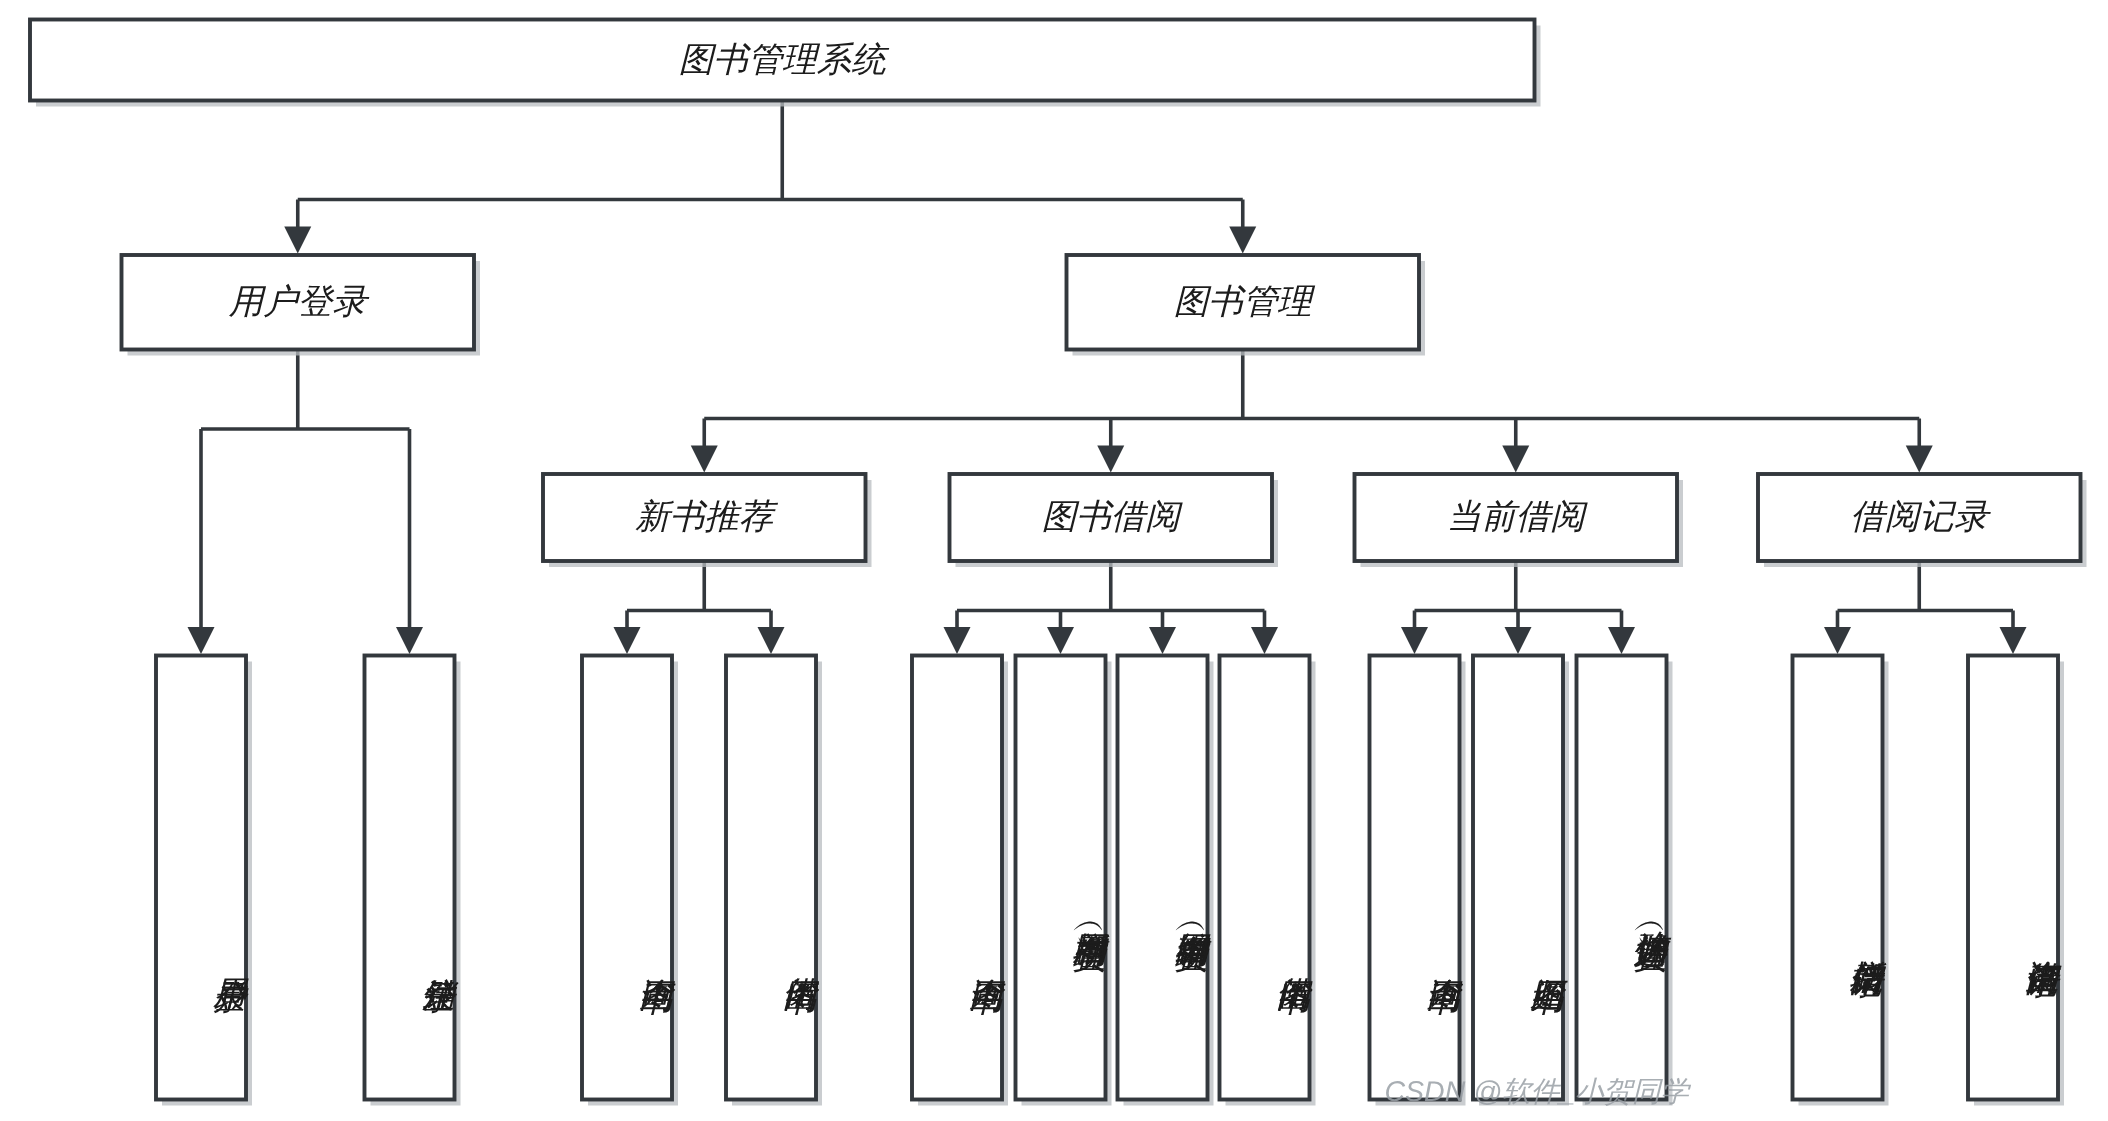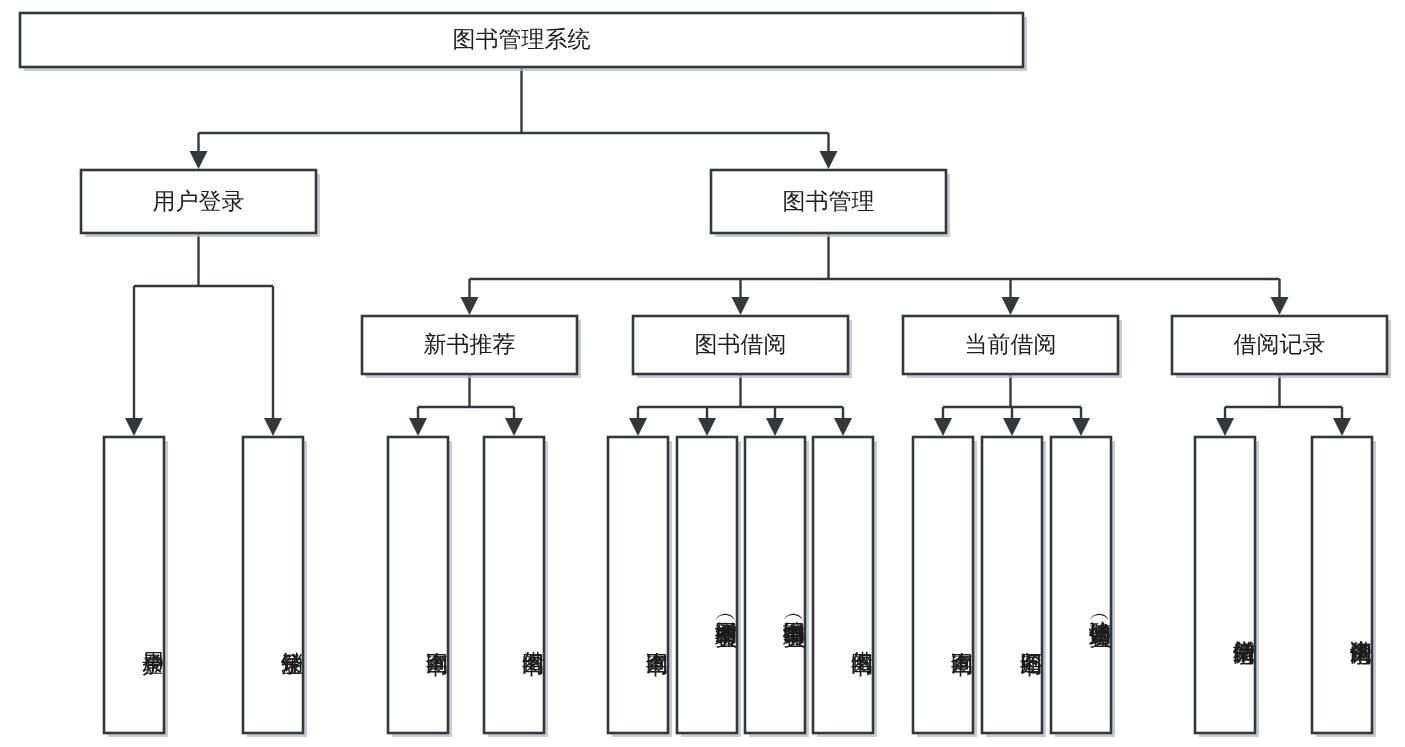--- a/index.html
+++ b/index.html
@@ -11,20 +11,21 @@
     width: 1405px;
     height: 747px;
     font-family: "Liberation Sans", "DejaVu Sans", sans-serif;
     overflow: hidden;
   }
   #diagram-root {
     position: relative;
     width: 1134px;
     height: 747px;
     background: #ffffff;
+    font-style: italic;
   }
   svg#flow-svg {
     position: absolute;
     left: 0;
     top: 0;
     width: 1405px;
     height: 747px;
     display: block;
   }
   .node-rect {
@@ -204,13 +205,14 @@
       <div class="node-label-v" style="left: 677px; top: 437px; width: 60px; height: 296px; padding-top: 44.5px; box-sizing: border-box;">新增图书（管理员）</div>
       <div class="node-label-v" style="left: 745px; top: 437px; width: 60px; height: 296px; padding-top: 44.5px; box-sizing: border-box;">编辑图书（管理员）</div>
       <div class="node-label-v" style="left: 813px; top: 437px; width: 60px; height: 296px; padding-top: 102px; box-sizing: border-box;">借阅图书</div>
       <div class="node-label-v" style="left: 913px; top: 437px; width: 60px; height: 296px; padding-top: 102px; box-sizing: border-box;">查询图书</div>
       <div class="node-label-v" style="left: 982px; top: 437px; width: 60px; height: 296px; padding-top: 102px; box-sizing: border-box;">归还图书</div>
       <div class="node-label-v" style="left: 1051px; top: 437px; width: 60px; height: 296px; padding-top: 44.5px; box-sizing: border-box;">确认归还（管理员）</div>
       <div class="node-label-v" style="left: 1195px; top: 437px; width: 60px; height: 296px; padding-top: 79px; box-sizing: border-box;">新增借阅记录</div>
       <div class="node-label-v" style="left: 1312px; top: 437px; width: 60px; height: 296px; padding-top: 79px; box-sizing: border-box;">查询借阅记录</div>
     </div>
 
+  <div class="watermark">CSDN @软件_小贺同学</div>
 </div>
 
 </body></html>

